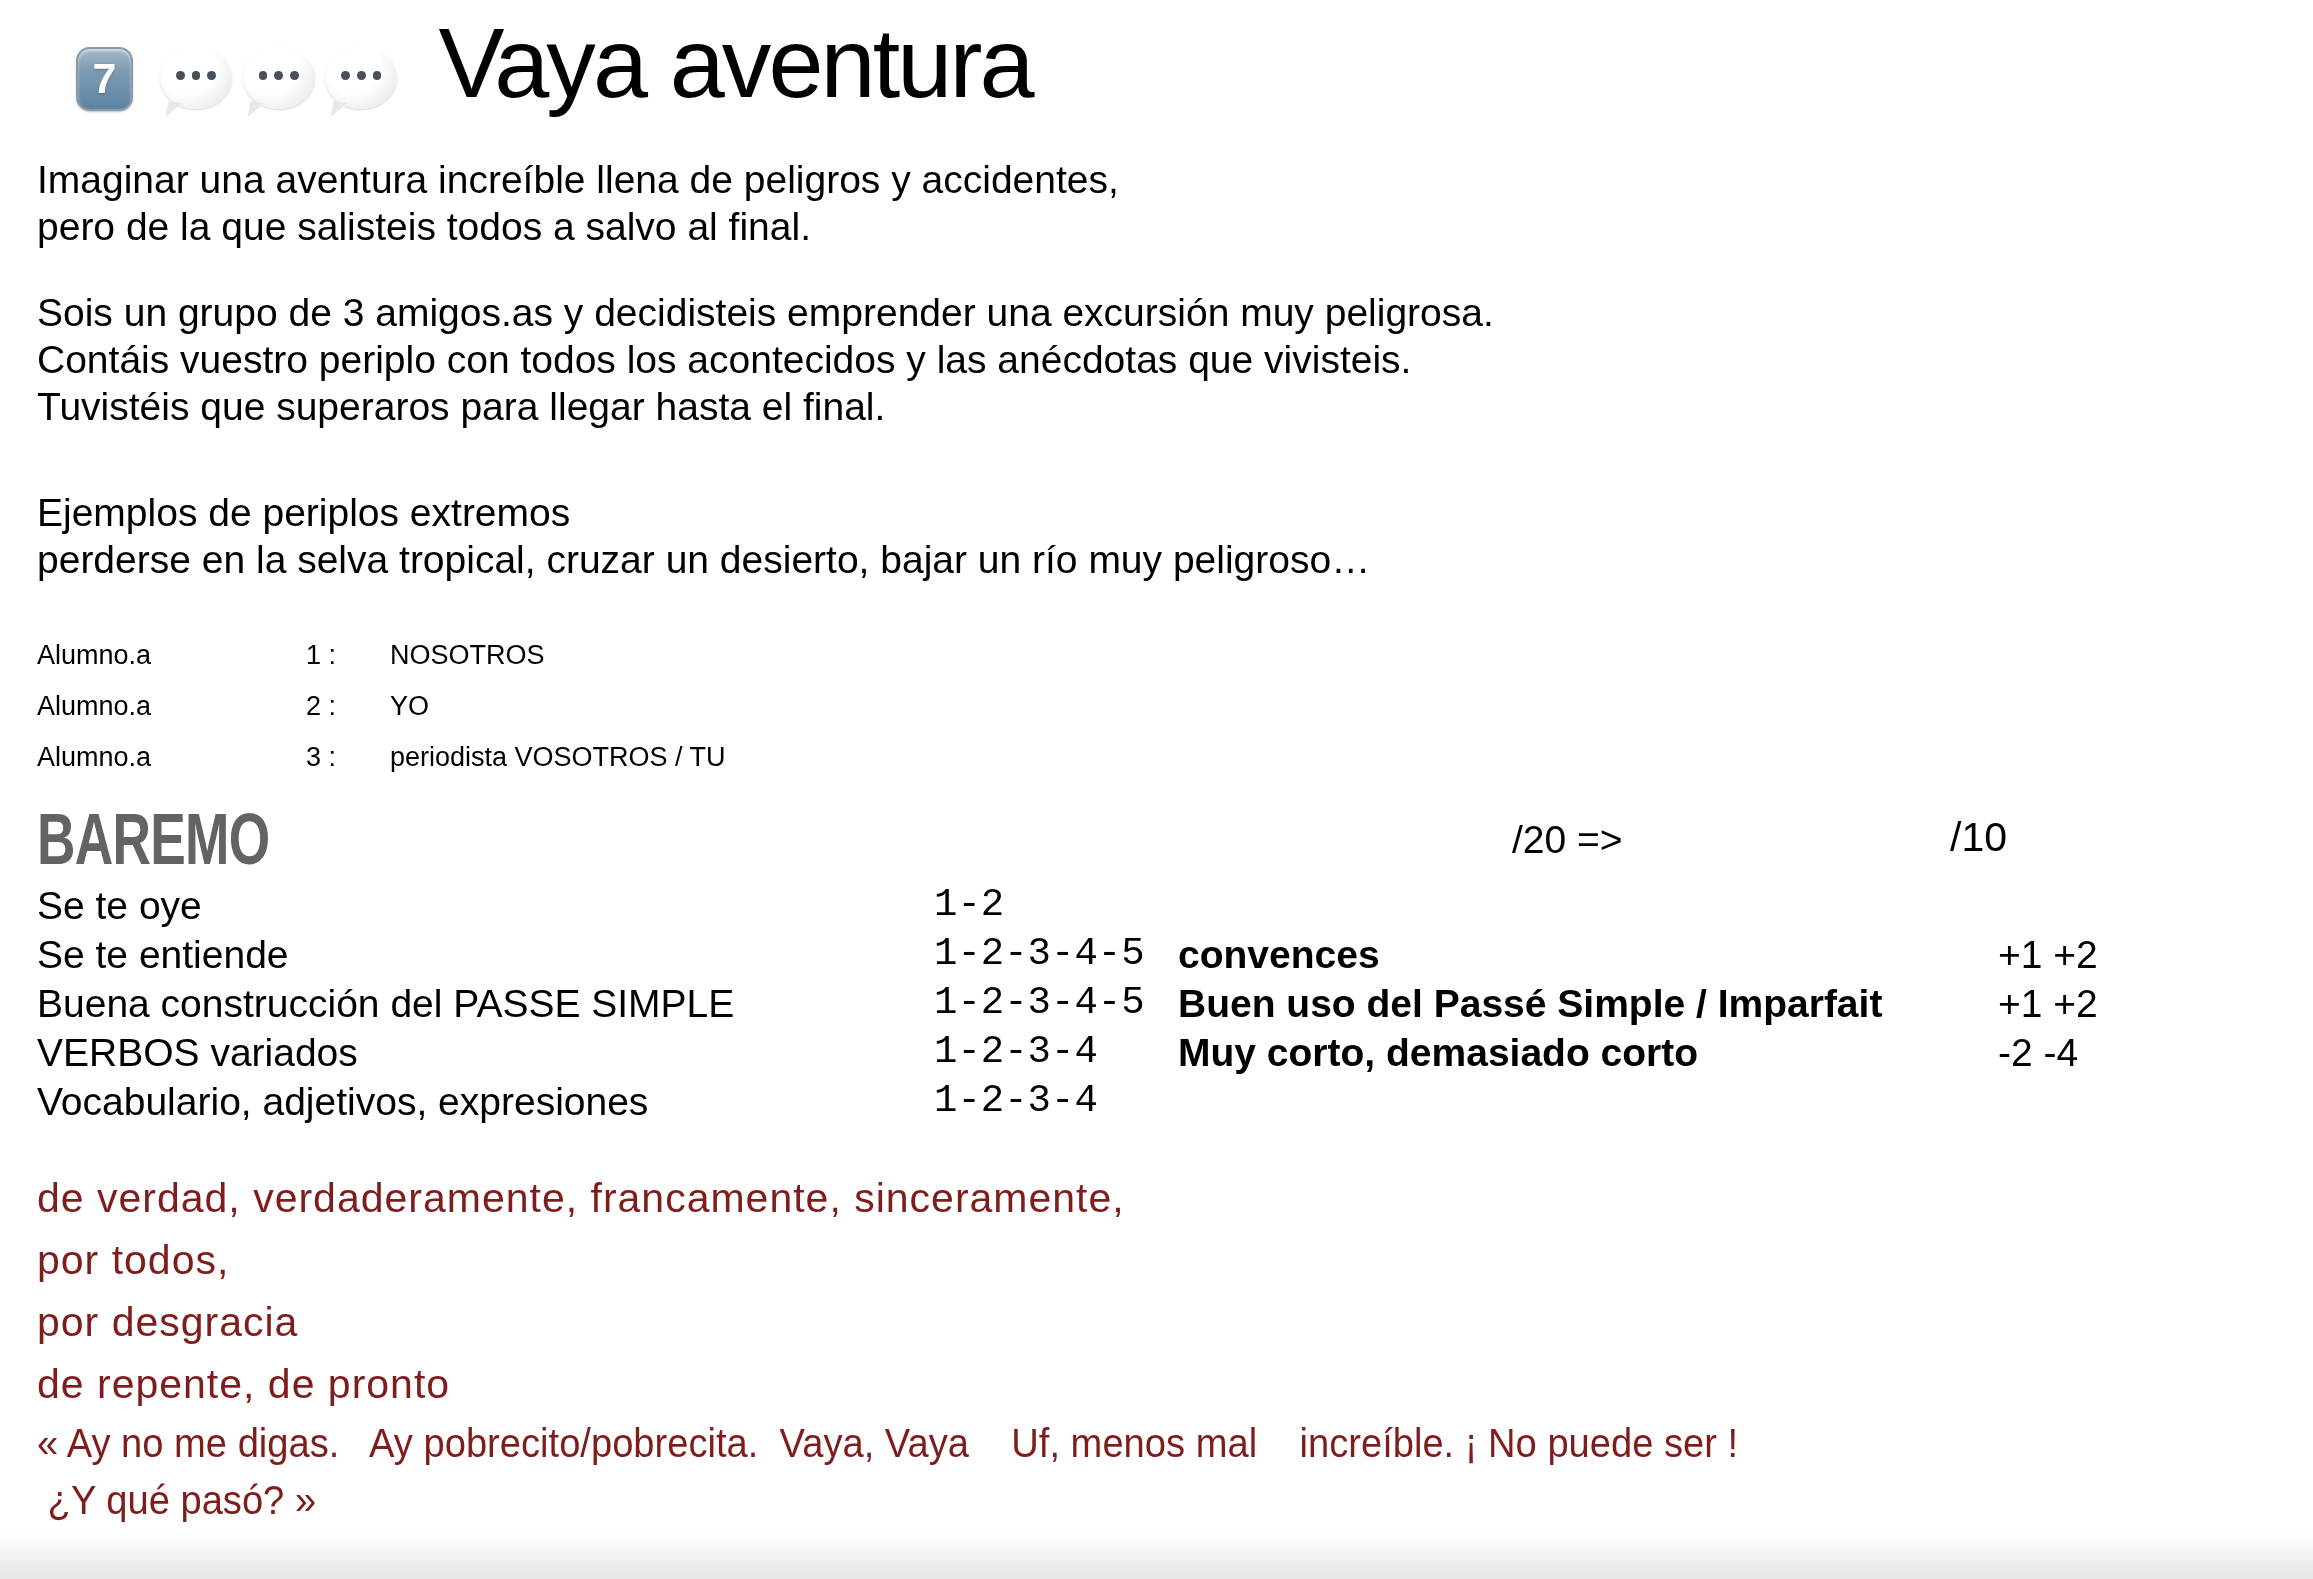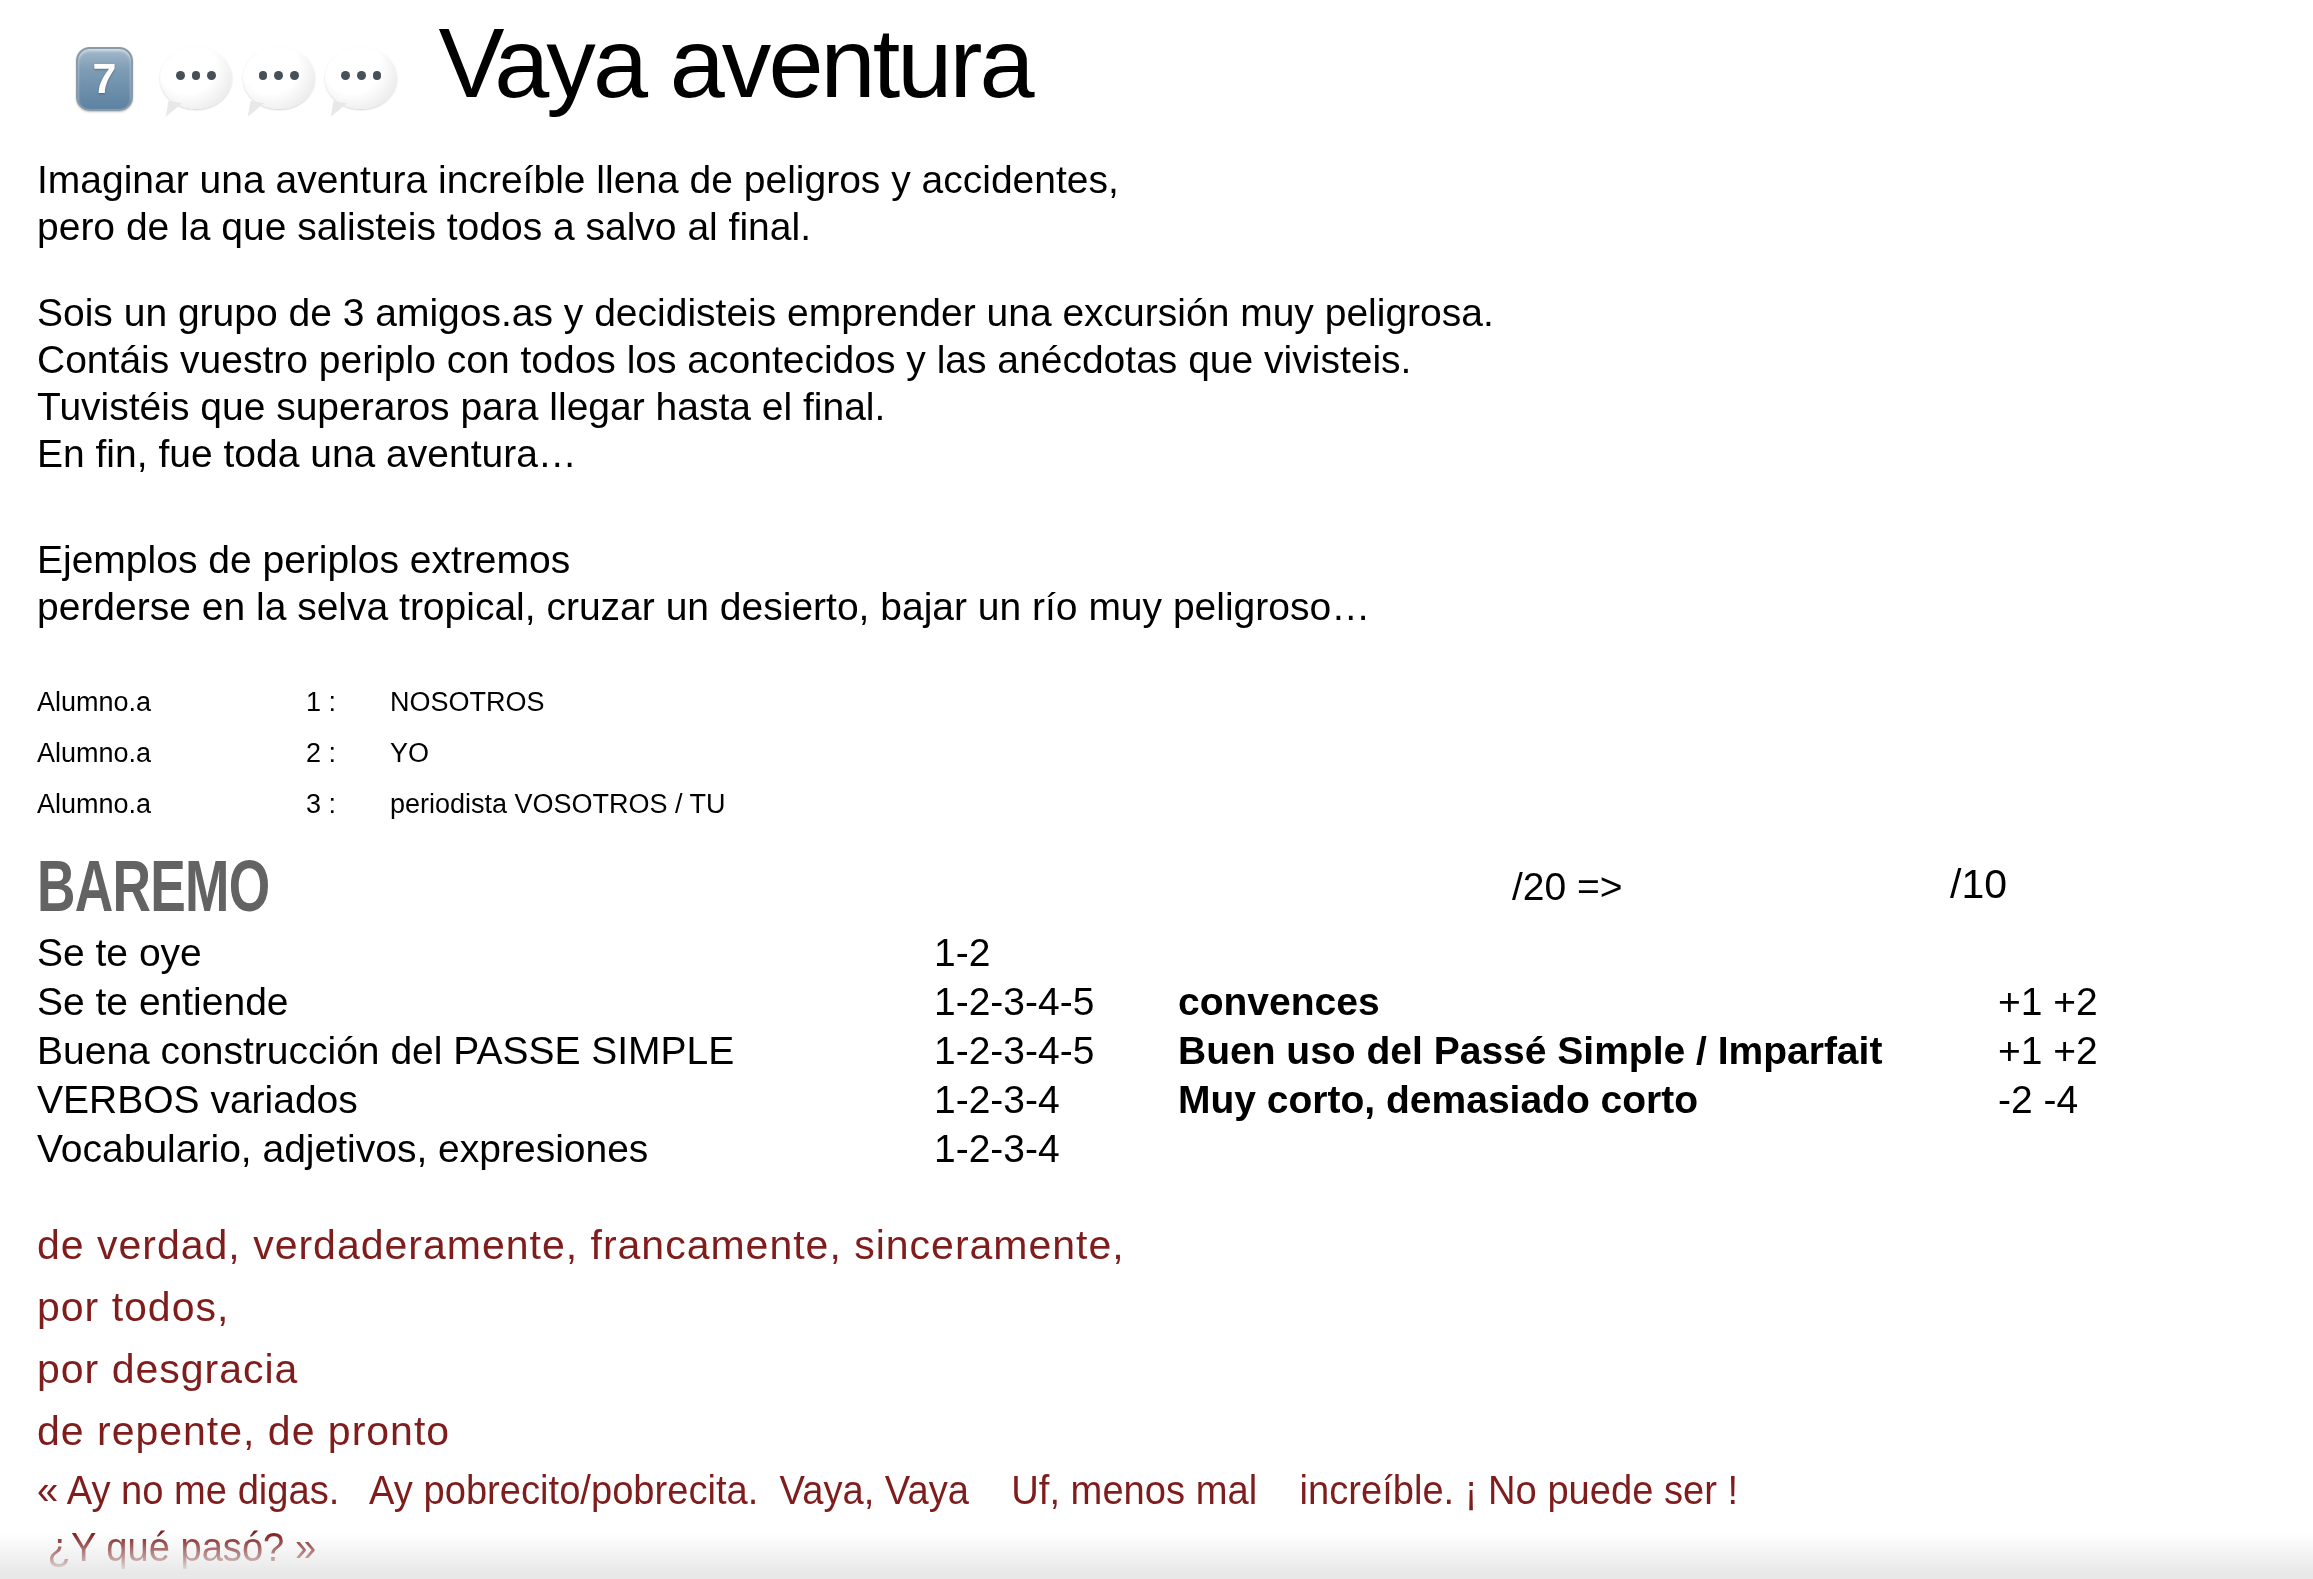--- a/index.html
+++ b/index.html
@@ -100,21 +100,21 @@
   .scale-from { position: absolute; left: 1475px; bottom: 7.8px; font-size: 39px; }
   .scale-to   { position: absolute; left: 1913px; bottom: 9px; font-size: 41px; }
   .baremo-table { margin-top: 11.7px; }
   .baremo-table .brow {
     display: grid;
     grid-template-columns: 897px 244px 775px auto;
     font-size: 39px;
     line-height: 49px;
   }
   .baremo-table .criterion { white-space: nowrap; }
-  .baremo-table .points    { white-space: nowrap; }
+  .baremo-table .points    { white-space: nowrap; font-family: Liberation Mono, monospace; }
   .baremo-table .bonus-label { text-align: left; white-space: nowrap; font-weight: bold; }
   .baremo-table .bonus-points { padding-left: 45px; white-space: nowrap; }
 
   
   .vocab { margin-top: 41px; color: #7f1d1d; }
   .vocab .line {
     font-size: 41px;
     line-height: 62px;
     letter-spacing: 1px;
     white-space: pre-wrap;
@@ -173,21 +173,20 @@
 
   <div class="para intro">
     <div class="line">Imaginar una aventura increíble llena de peligros y accidentes,</div>
     <div class="line">pero de la que salisteis todos a salvo al final.</div>
   </div>
 
   <div class="para task">
     <div class="line">Sois un grupo de 3 amigos.as  y decidisteis emprender una excursión muy peligrosa.</div>
     <div class="line">Contáis vuestro periplo con todos los acontecidos y las anécdotas que vivisteis.</div>
     <div class="line">Tuvistéis que superaros para llegar hasta el final.</div>
-    <div class="line">En fin, fue toda una aventura…</div>
   </div>
 
   <div class="para examples">
     <div class="line">Ejemplos de periplos extremos</div>
     <div class="line">perderse en la selva tropical, cruzar un desierto, bajar un río muy peligroso…</div>
   </div>
 
   <div class="roles">
     <div class="row">
       <span>Alumno.a</span>

